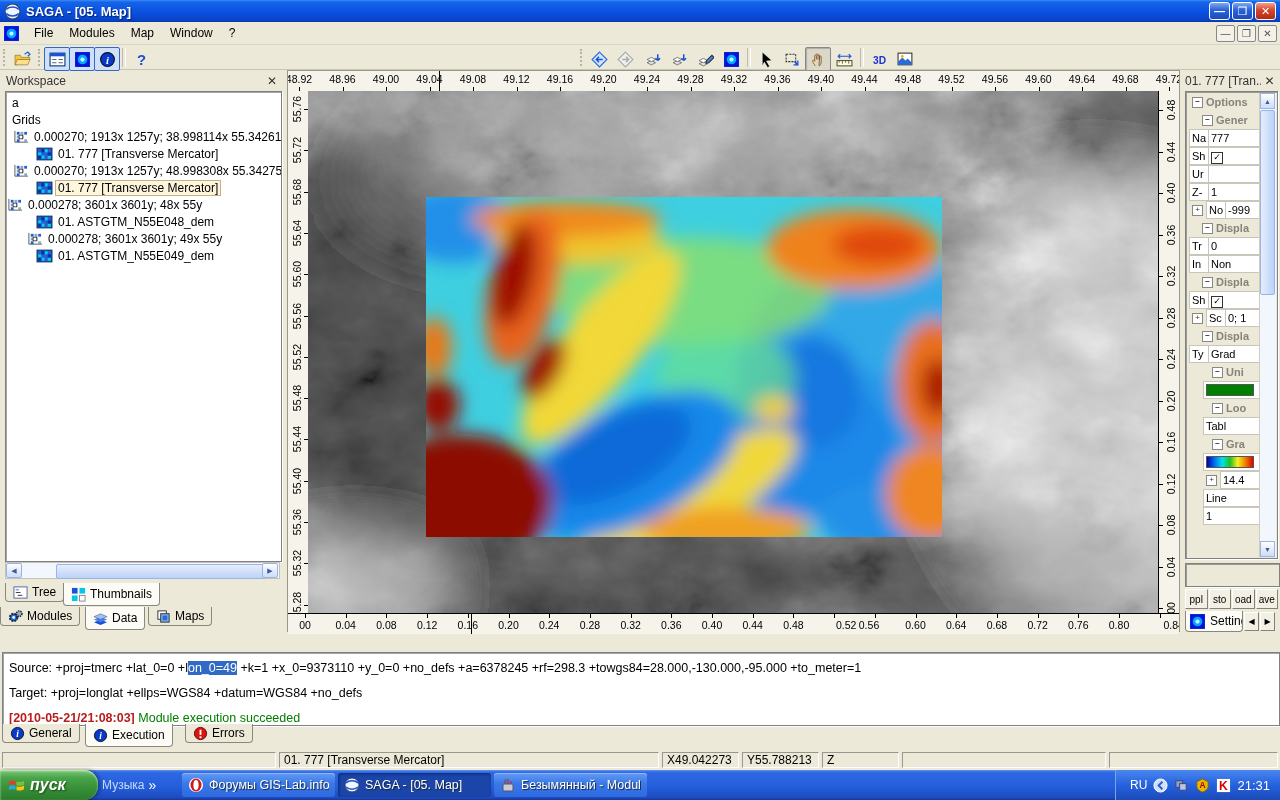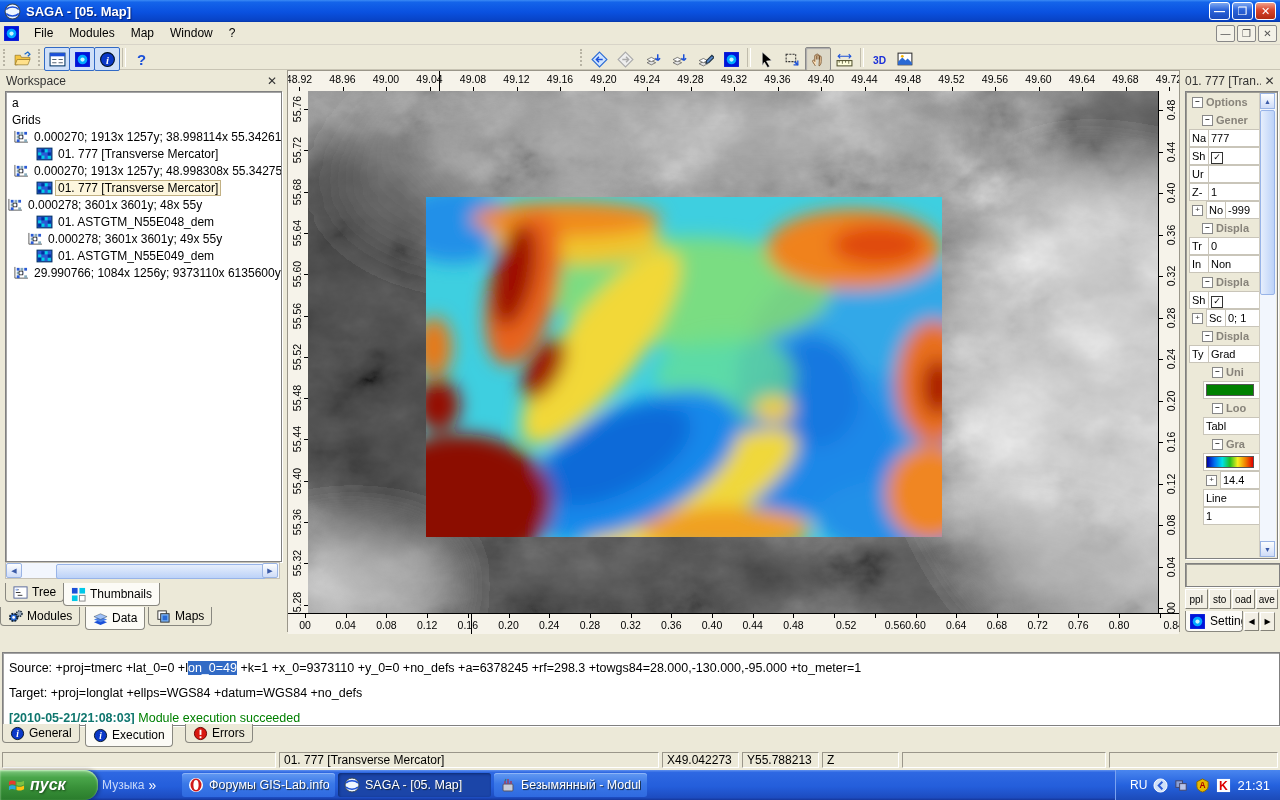--- a/index.html
+++ b/index.html
@@ -96,21 +96,21 @@
   #settingsrow{position:absolute;left:2px;top:541px;width:95px;height:21px;display:flex;align-items:center;}
   #settingstab{display:flex;align-items:center;gap:4px;background:#fcfbf6;border:1px solid #898880;border-top:none;
     border-radius:0 0 4px 4px;height:21px;padding:0 3px;width:58px;overflow:hidden;box-sizing:border-box;}
   .tabarrow{width:15px;height:19px;background:#f2efe4;border:1px solid;border-color:#fff #848278 #848278 #fff;
     font-size:8px;display:flex;align-items:center;justify-content:center;box-sizing:border-box;margin-left:1px;}
   
   #msgpanel{position:absolute;left:0;top:635px;width:1280px;height:115px;}
   #msgbox{position:absolute;left:2px;top:17px;width:1276px;height:72px;font-size:12.5px;overflow:hidden;}
   .msgline{position:absolute;left:6px;white-space:nowrap;}
   .sel{background:#316ac5;color:#fff;}
-  .ts{color:#0f766e;font-weight:bold;}
+  .ts{color:#b91c1c;font-weight:bold;}
   .ok{color:#008000;}
   
   #statusbar{position:absolute;left:0;top:750px;width:1280px;height:20px;background:#ece9d8;display:flex;align-items:center;padding:0 2px;box-sizing:border-box;gap:3px;}
   .sfield{height:16px;border:1px solid;border-color:#9a968a #fff #fff #9a968a;background:#ece9d8;
     font-size:12px;line-height:15px;padding:0 4px;box-sizing:border-box;white-space:nowrap;overflow:hidden;}
   
   #taskbar{position:absolute;left:0;top:770px;width:1280px;height:30px;
     background:linear-gradient(180deg,#5e90ef 0%,#2e68e2 8%,#245edb 55%,#1d4cc0 92%,#15379c 100%);}
   #startbtn{position:absolute;left:0;top:0;width:98px;height:30px;border-radius:0 14px 14px 0;
     background:linear-gradient(180deg,#7ec77e 0%,#4aa64a 25%,#389038 60%,#2a7c2c 100%);
@@ -447,40 +447,20 @@
                   <rect x="11" y="8" width="3" height="3"></rect>
                 </g>
                 <g fill="#0030a0">
                   <rect x="5" y="2" width="3" height="3"></rect>
                   <rect x="2" y="8" width="3" height="3"></rect>
                   <rect x="11" y="5" width="3" height="3"></rect>
                 </g>
               </svg>
             </span>
             <span class="tlabel">01. ASTGTM_N55E049_dem</span>
-          </div>
-          <div class="tree-row" style="padding-left: 6px;">
-            <span class="ticon">
-              <svg viewBox="0 0 18 15">
-                <path d="M3 1v12h14" stroke="#555" fill="none"></path>
-                <g fill="#2a5ad4">
-                  <rect x="5" y="2" width="3" height="3"></rect>
-                  <rect x="13" y="2" width="3" height="3"></rect>
-                  <rect x="9" y="6" width="3" height="3"></rect>
-                  <rect x="5" y="10" width="3" height="3"></rect>
-                </g>
-                <g fill="#8ab">
-                  <rect x="9" y="2" width="3" height="3"></rect>
-                  <rect x="5" y="6" width="3" height="3"></rect>
-                  <rect x="13" y="10" width="3" height="3"></rect>
-                </g>
-                <rect x="7.5" y="5.5" width="4" height="4" fill="#fff" stroke="#000" stroke-width=".7"></rect>
-              </svg>
-            </span>
-            <span class="tlabel">29.990766; 1084x 1256y; 9373110x 6135600y</span>
           </div>
         </div>
     </div>
     <div class="hscroll">
       <span class="sbtn">◀</span>
       <span class="hthumb"></span>
       <span class="sbtn" style="position:absolute;right:1px;">▶</span>
     </div>
     <div class="btab" style="left:5px;top:513px;z-index:1;">
       <span class="ic">
@@ -663,21 +643,21 @@
         <span class="hlab" style="left: 383.3px;">0.36</span>
         <i class="htick" style="left: 383.3px;"></i>
         <span class="hlab" style="left: 424px;">0.40</span>
         <i class="htick" style="left: 424px;"></i>
         <span class="hlab" style="left: 464.7px;">0.44</span>
         <i class="htick" style="left: 464.7px;"></i>
         <span class="hlab" style="left: 505.4px;">0.48</span>
         <i class="htick" style="left: 505.4px;"></i>
         <span class="hlab" style="left: 546.1px; padding-left: 24px;">0.52</span>
         <i class="htick" style="left: 546.1px;"></i>
-        <span class="hlab" style="left: 607px;">0.56</span>
+        <span class="hlab" style="left: 581px;">0.56</span>
         <i class="htick" style="left: 586.8px;"></i>
         <span class="hlab" style="left: 627.5px;">0.60</span>
         <i class="htick" style="left: 627.5px;"></i>
         <span class="hlab" style="left: 668.2px;">0.64</span>
         <i class="htick" style="left: 668.2px;"></i>
         <span class="hlab" style="left: 708.9px;">0.68</span>
         <i class="htick" style="left: 708.9px;"></i>
         <span class="hlab" style="left: 749.6px;">0.72</span>
         <i class="htick" style="left: 749.6px;"></i>
         <span class="hlab" style="left: 790.3px;">0.76</span>

